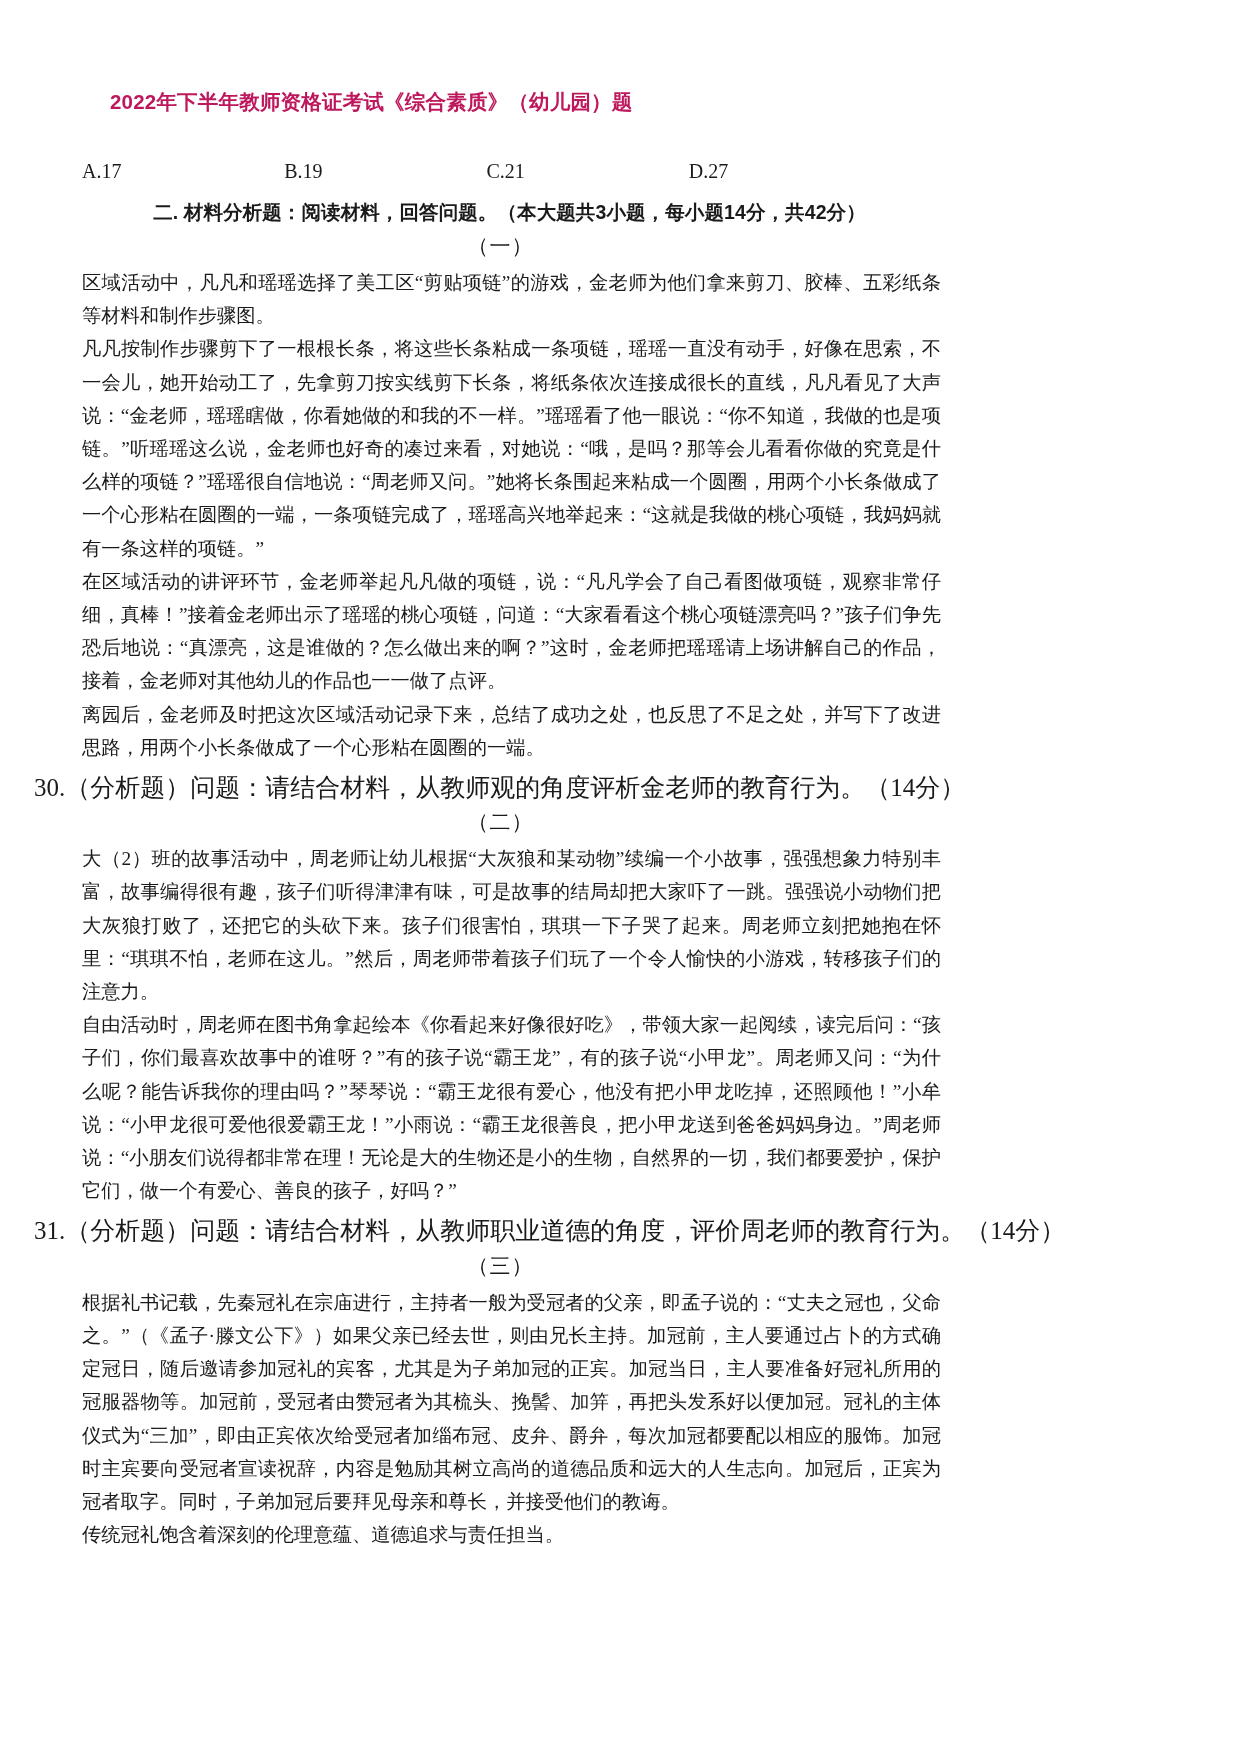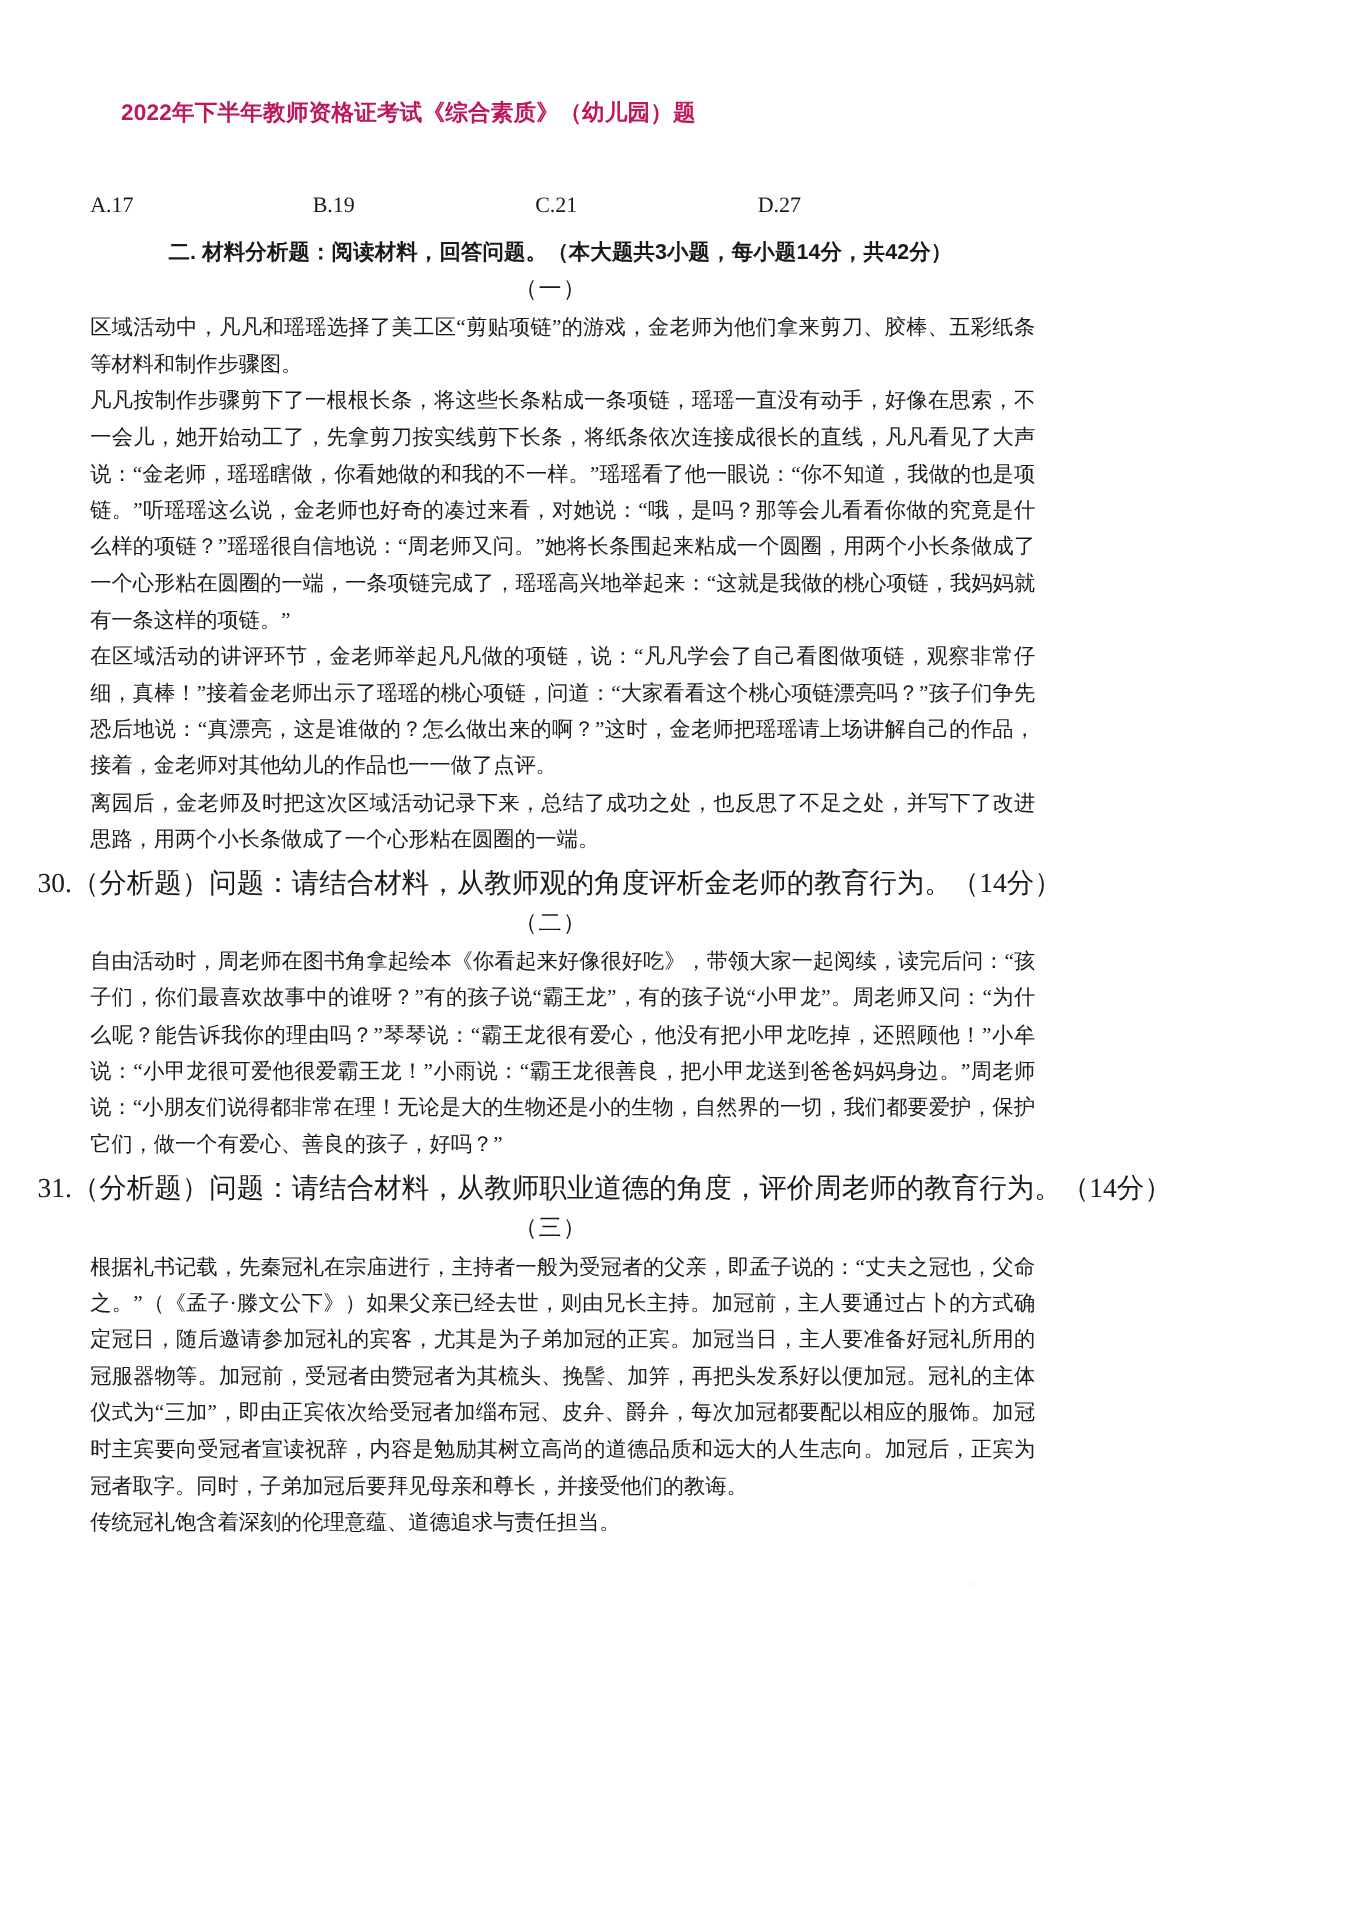--- a/index.html
+++ b/index.html
@@ -29,21 +29,21 @@
     font-family: "Liberation Sans", "DejaVu Sans", sans-serif;
     font-size: 20.5px;
     font-weight: bold;
     color: #4a7fe0;
     letter-spacing: 0.2px;
     white-space: nowrap;
   }
   .content {
     position: absolute;
     left: 0;
-    top: 176px;
+    top: 160px;
     width: 1001px;
   }
   .options-row {
     display: flex;
     padding: 0 110px 0 82px;
     font-size: 20px;
     margin-bottom: 16px;
     font-family: "Liberation Serif", "DejaVu Serif", serif;
   }
   .options-row .opt {
@@ -114,20 +114,21 @@
     <div class="section-heading">二. 材料分析题：阅读材料，回答问题。（本大题共3小题，每小题14分，共42分）</div>
 
     <div class="group-label">（一）</div>
     <p class="para">区域活动中，凡凡和瑶瑶选择了美工区“剪贴项链”的游戏，金老师为他们拿来剪刀、胶棒、五彩纸条等材料和制作步骤图。</p>
     <p class="para">凡凡按制作步骤剪下了一根根长条，将这些长条粘成一条项链，瑶瑶一直没有动手，好像在思索，不一会儿，她开始动工了，先拿剪刀按实线剪下长条，将纸条依次连接成很长的直线，凡凡看见了大声说：“金老师，瑶瑶瞎做，你看她做的和我的不一样。”瑶瑶看了他一眼说：“你不知道，我做的也是项链。”听瑶瑶这么说，金老师也好奇的凑过来看，对她说：“哦，是吗？那等会儿看看你做的究竟是什么样的项链？”瑶瑶很自信地说：“周老师又问。”她将长条围起来粘成一个圆圈，用两个小长条做成了一个心形粘在圆圈的一端，一条项链完成了，瑶瑶高兴地举起来：“这就是我做的桃心项链，我妈妈就有一条这样的项链。”</p>
     <p class="para">在区域活动的讲评环节，金老师举起凡凡做的项链，说：“凡凡学会了自己看图做项链，观察非常仔细，真棒！”接着金老师出示了瑶瑶的桃心项链，问道：“大家看看这个桃心项链漂亮吗？”孩子们争先恐后地说：“真漂亮，这是谁做的？怎么做出来的啊？”这时，金老师把瑶瑶请上场讲解自己的作品，接着，金老师对其他幼儿的作品也一一做了点评。</p>
     <p class="para">离园后，金老师及时把这次区域活动记录下来，总结了成功之处，也反思了不足之处，并写下了改进思路，用两个小长条做成了一个心形粘在圆圈的一端。</p>
     <div class="question-line">30.（分析题）问题：请结合材料，从教师观的角度评析金老师的教育行为。（14分）</div>
 
     <div class="group-label">（二）</div>
+    <p class="para">大（2）班的故事活动中，周老师让幼儿根据“大灰狼和某动物”续编一个小故事，强强想象力特别丰富，故事编得很有趣，孩子们听得津津有味，可是故事的结局却把大家吓了一跳。强强说小动物们把大灰狼打败了，还把它的头砍下来。孩子们很害怕，琪琪一下子哭了起来。周老师立刻把她抱在怀里：“琪琪不怕，老师在这儿。”然后，周老师带着孩子们玩了一个令人愉快的小游戏，转移孩子们的注意力。</p>
     <p class="para">自由活动时，周老师在图书角拿起绘本《你看起来好像很好吃》，带领大家一起阅续，读完后问：“孩子们，你们最喜欢故事中的谁呀？”有的孩子说“霸王龙”，有的孩子说“小甲龙”。周老师又问：“为什么呢？能告诉我你的理由吗？”琴琴说：“霸王龙很有爱心，他没有把小甲龙吃掉，还照顾他！”小牟说：“小甲龙很可爱他很爱霸王龙！”小雨说：“霸王龙很善良，把小甲龙送到爸爸妈妈身边。”周老师说：“小朋友们说得都非常在理！无论是大的生物还是小的生物，自然界的一切，我们都要爱护，保护它们，做一个有爱心、善良的孩子，好吗？”</p>
     <div class="question-line">31.（分析题）问题：请结合材料，从教师职业道德的角度，评价周老师的教育行为。（14分）</div>
 
     <div class="group-label">（三）</div>
     <p class="para">根据礼书记载，先秦冠礼在宗庙进行，主持者一般为受冠者的父亲，即孟子说的：“丈夫之冠也，父命之。”（《孟子·滕文公下》）如果父亲已经去世，则由兄长主持。加冠前，主人要通过占卜的方式确定冠日，随后邀请参加冠礼的宾客，尤其是为子弟加冠的正宾。加冠当日，主人要准备好冠礼所用的冠服器物等。加冠前，受冠者由赞冠者为其梳头、挽髻、加笄，再把头发系好以便加冠。冠礼的主体仪式为“三加”，即由正宾依次给受冠者加缁布冠、皮弁、爵弁，每次加冠都要配以相应的服饰。加冠时主宾要向受冠者宣读祝辞，内容是勉励其树立高尚的道德品质和远大的人生志向。加冠后，正宾为冠者取字。同时，子弟加冠后要拜见母亲和尊长，并接受他们的教诲。</p>
     <p class="para">传统冠礼饱含着深刻的伦理意蕴、道德追求与责任担当。</p>
 
   </div>
 
   <div class="watermark" style="left:180px; top:320px;">○</div>

